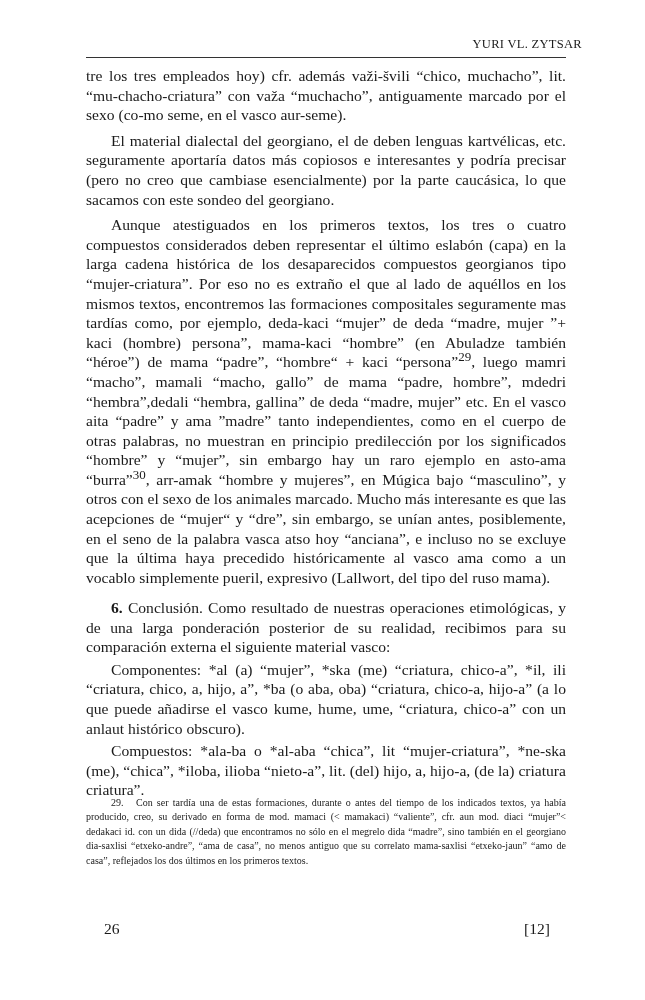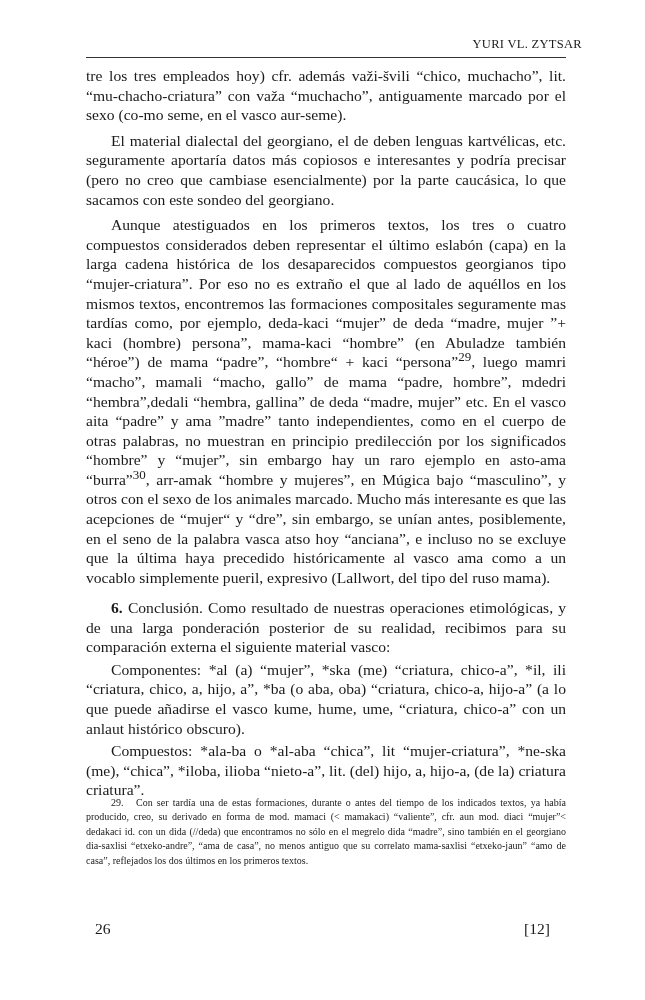--- a/index.html
+++ b/index.html
@@ -14,21 +14,21 @@
   .body-text p { margin:0; }
   .indent { text-indent:25px; }
   .gap { margin-top:6px !important; }
   sup { font-size:13px; line-height:0; vertical-align:super; }
   .sec-num { font-weight:bold; }
   .notes { position:absolute; left:0; width:480px; top:796px; font-family:"Liberation Serif", serif;
            font-size:10px; line-height:14.4px; text-align:justify; }
   .notes p { margin:0; text-indent:25px; }
   .note-num { display:inline-block; width:25px; text-indent:0; }
   .folio { position:absolute; top:920px; font-family:"Liberation Serif", serif; font-size:15.6px; }
-  .folio-left { left:9px;text-align:right; }
+  .folio-left { left:18px;text-align:right; }
   .folio-right { right:16px; }
 </style>
 </head>
 <body>
 
 <div class="page">
   <div class="running-head">YURI VL. ZYTSAR</div>
   <div class="rule"></div>
 
   <div class="body-text" style="top:66px;">

